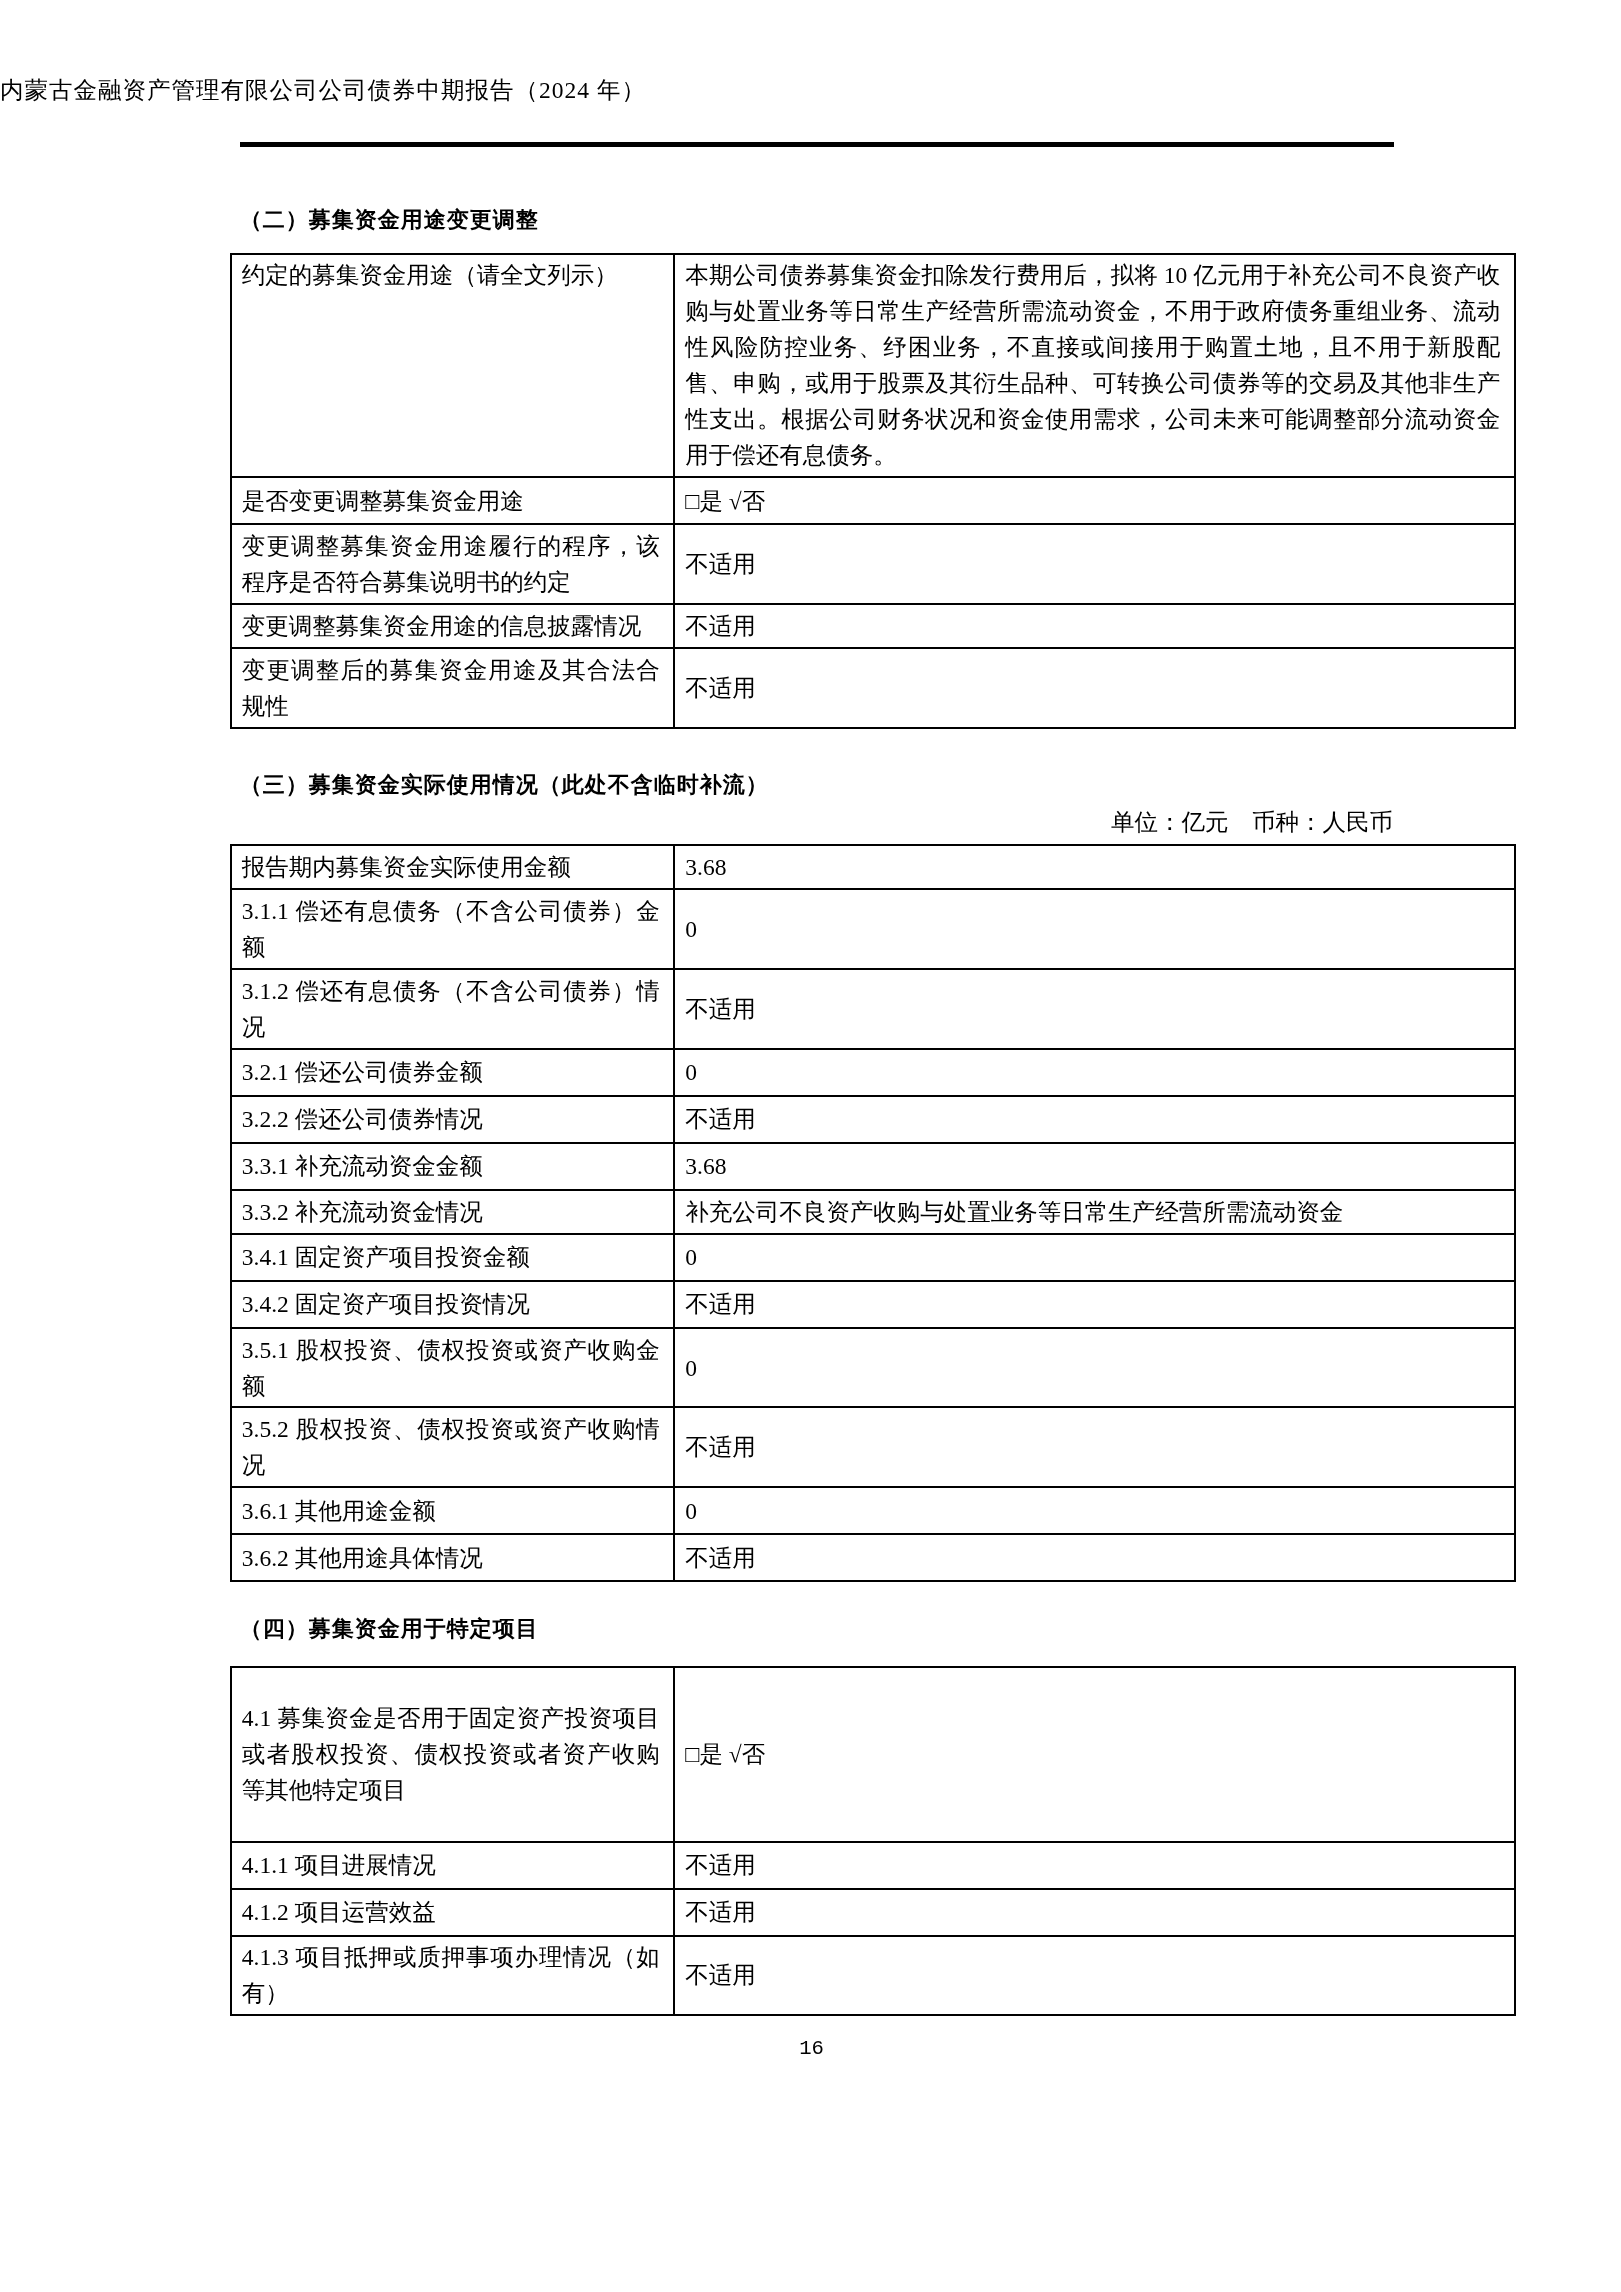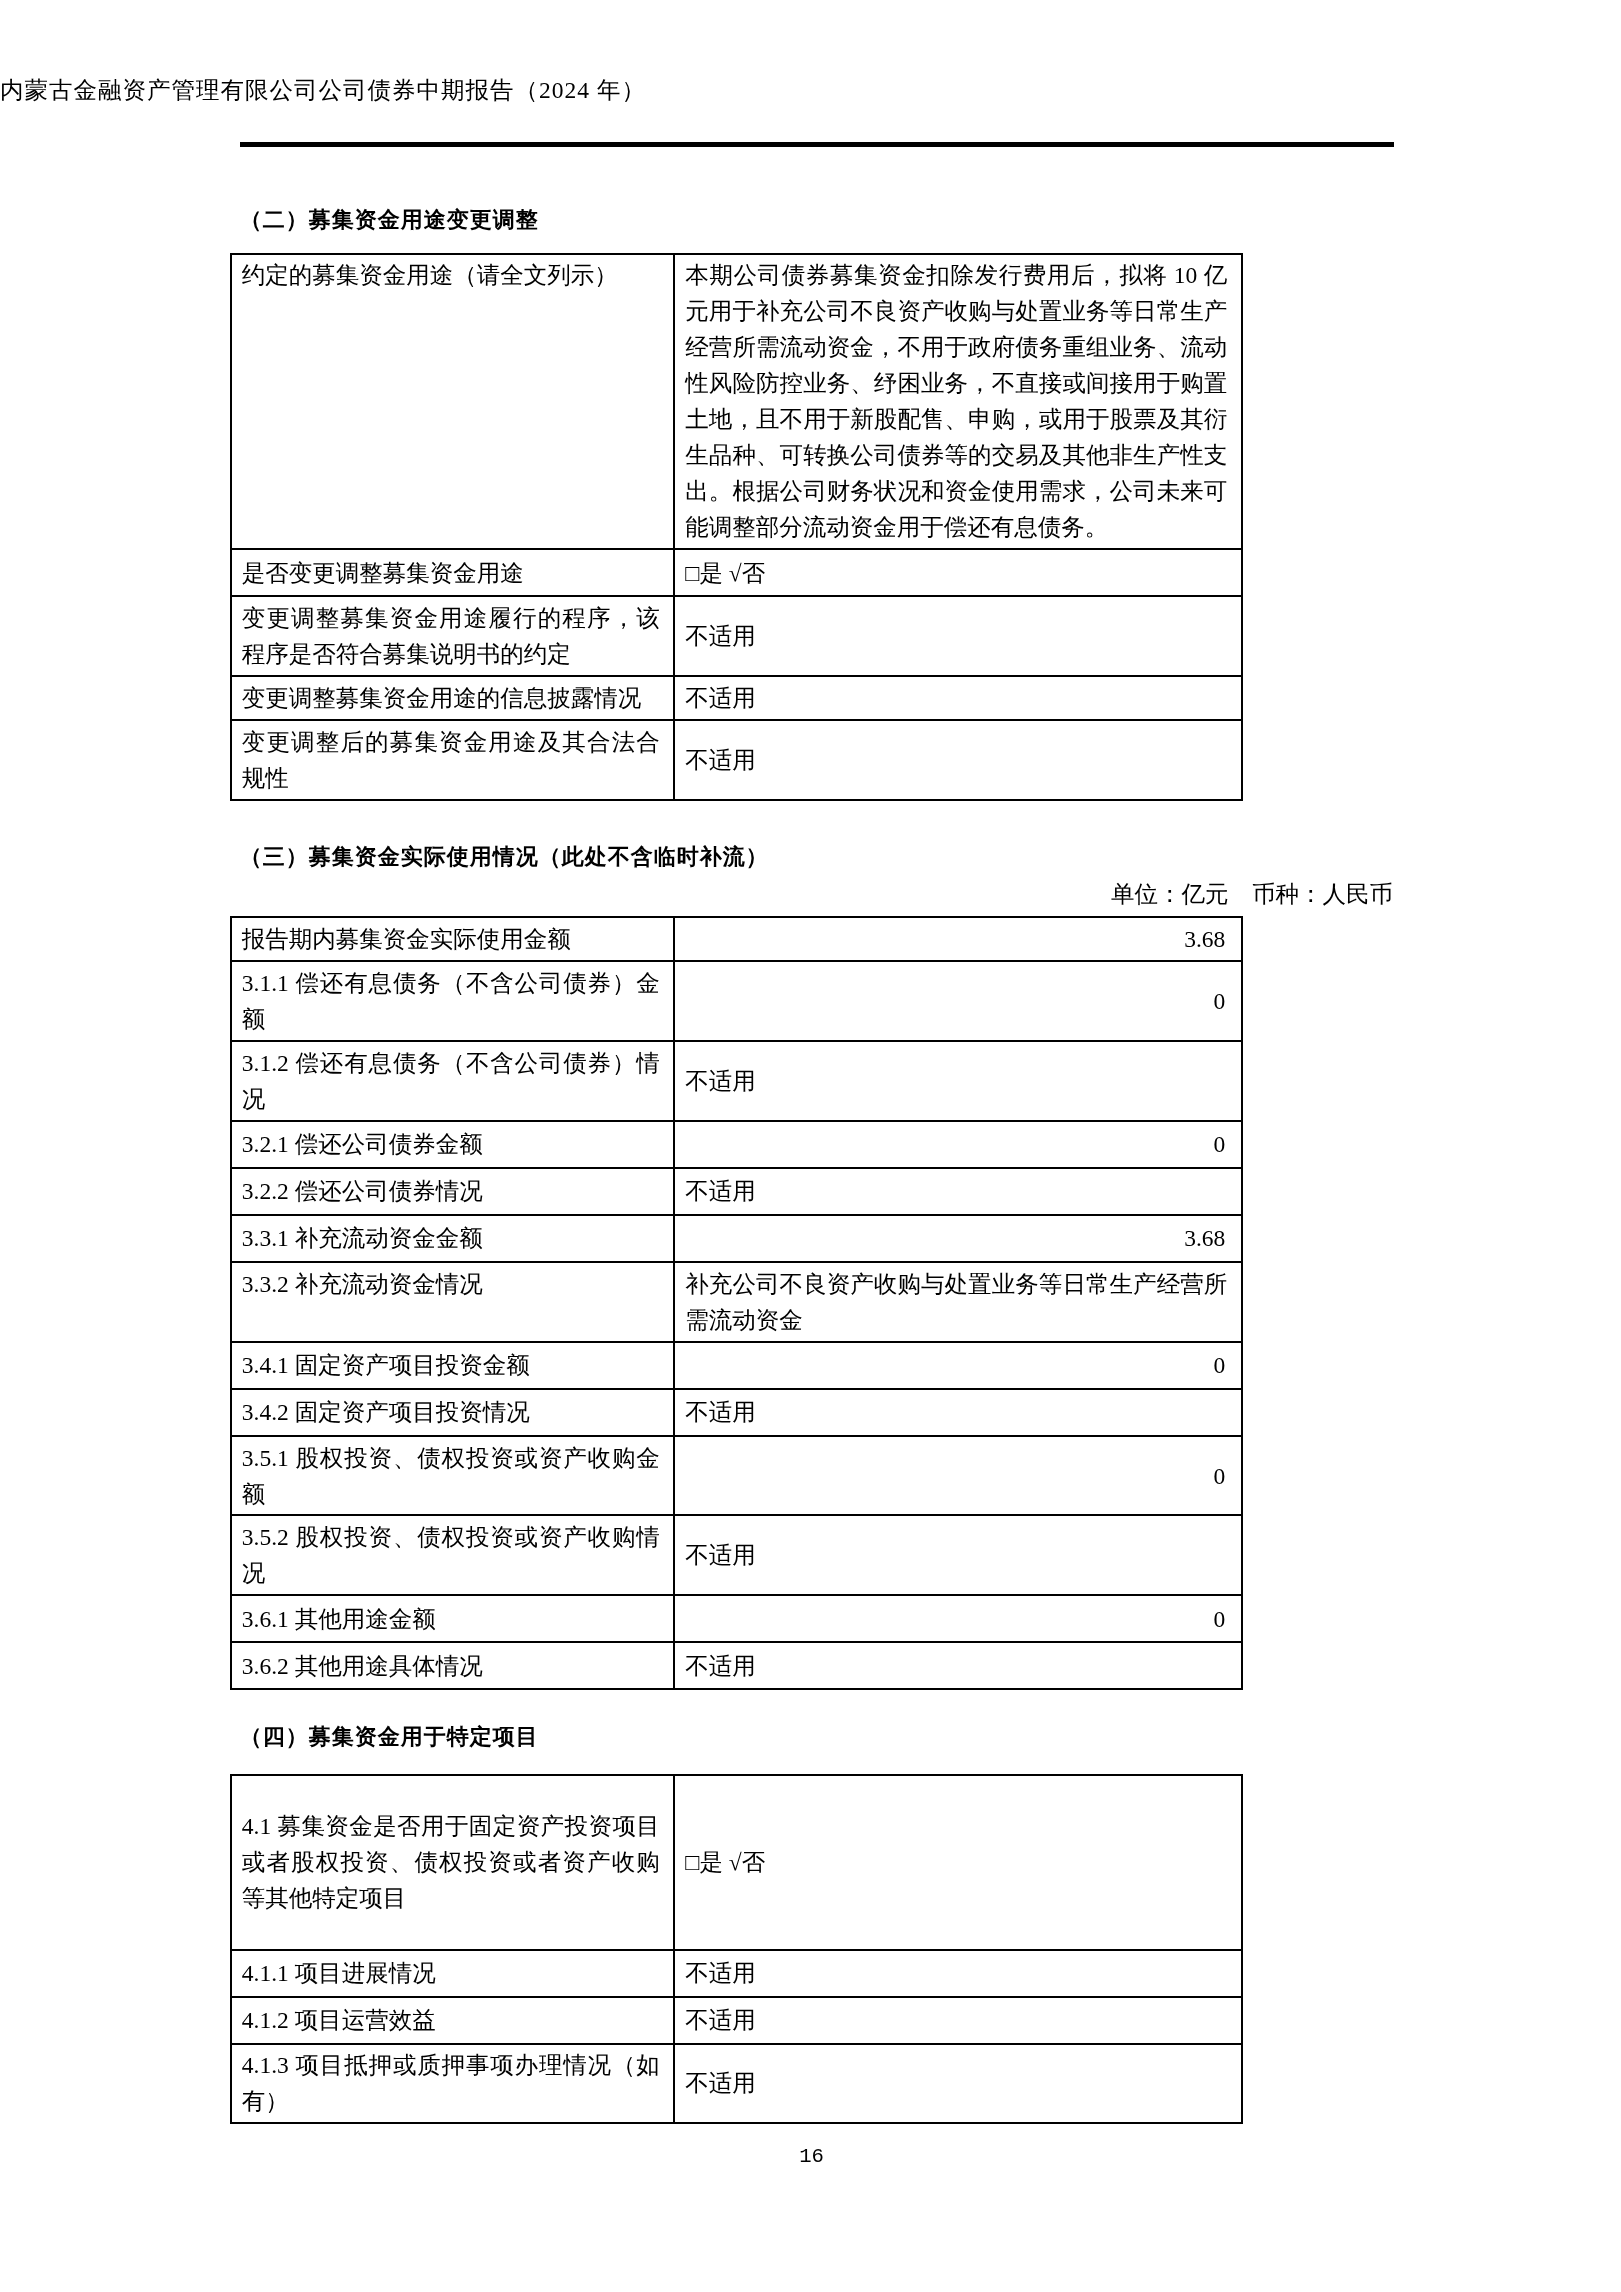--- a/index.html
+++ b/index.html
@@ -43,36 +43,36 @@
   #sec3-heading { margin-top: 38px; margin-bottom: 3.9px; }
   #sec4-heading { margin-top: 29px; margin-bottom: 19.6px; }
   .unit-note {
     text-align: right;
     font-size: 23.5px;
     line-height: 33px;
     margin-bottom: 5.9px;
   }
   table.doc {
     border-collapse: collapse;
-    width: 1013px;
+    width: 1286px;
     table-layout: fixed;
     border: 2.9px solid #000000;
   }
   table.doc td {
     border: 2px solid #000000;
     font-size: 23.5px;
     line-height: 36px;
     padding: 2.9px 13.7px 2.9px 9.8px;
     vertical-align: middle;
     text-align: justify;
     word-break: break-all;
   }
   table.doc td.label { width: 418px; }
   table.doc td.value {}
-  table.doc td.num { text-align: right; padding-right: 15.7px; margin-top: 44px; }
+  table.doc td.num { padding-right: 15.7px; margin-top: 44px; }
   table.doc tr.top td { vertical-align: top; }
   table.doc tr.pad td { height: 167px; }
   table.doc tr.single td { height: 43px; padding-top: 1px; padding-bottom: 1px; }
   .page-number {
     margin-top: 21px;
     text-align: center;
     font-size: 20.6px;
     font-family: Liberation Mono, monospace;
   }
 </style>

